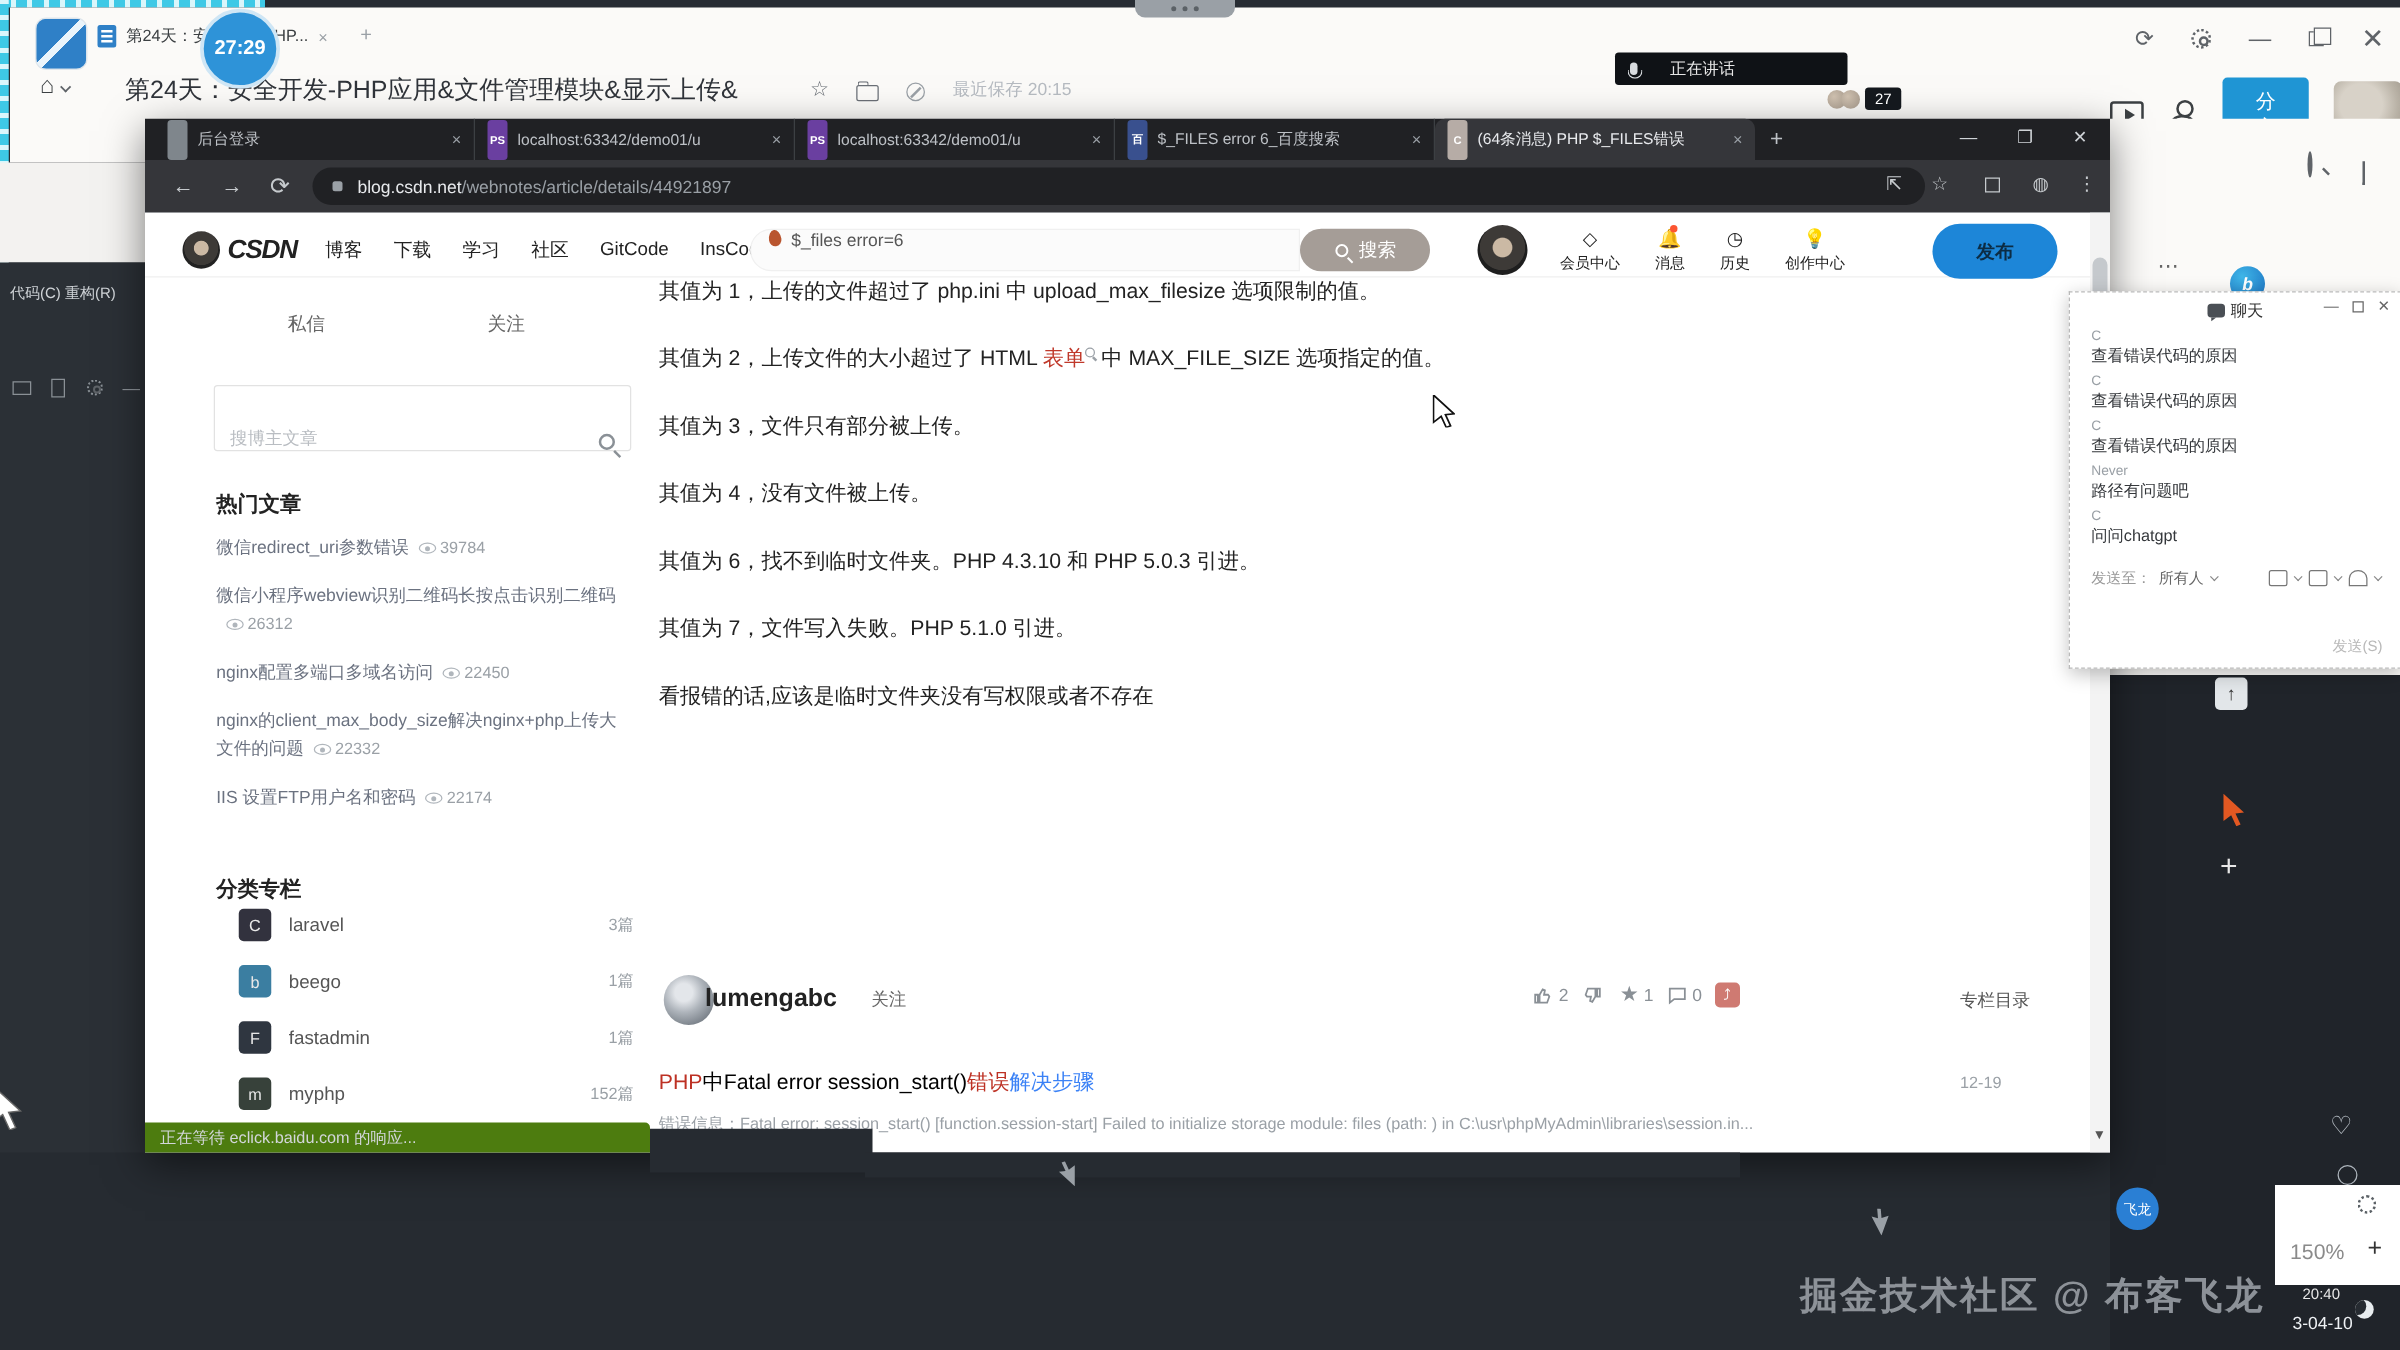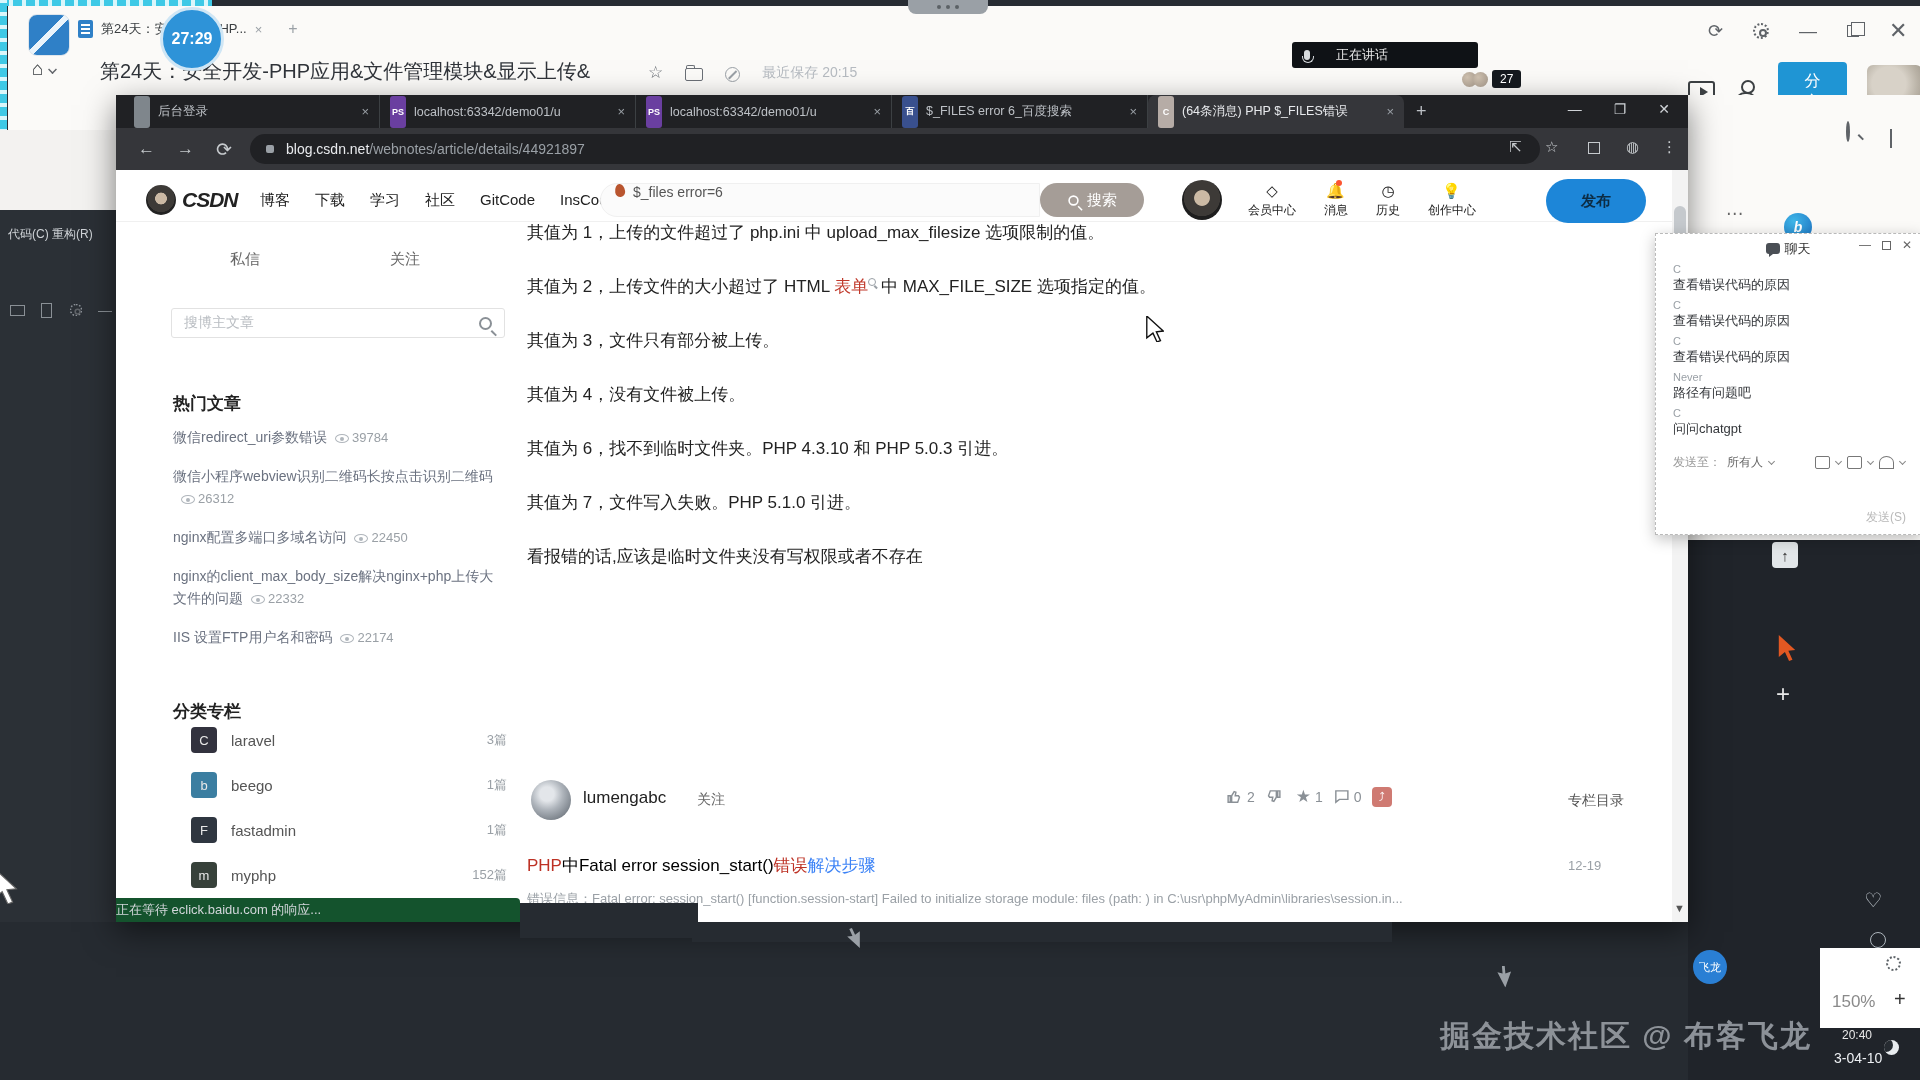--- a/index.html
+++ b/index.html
@@ -74,21 +74,21 @@
   #searchpill{position:absolute;left:484px;top:5px;width:440px;height:34px;background:#fbfbfb;border:1px solid #f0f0f0;border-radius:17px 0 0 17px;display:flex;align-items:flex-start;gap:8px;padding-left:14px;font-size:14px;color:#555}
   .flame{width:10px;height:13px;background:#b9552f;border-radius:50% 50% 50% 50%/60% 60% 40% 40%;transform:rotate(-8deg)}
   #searchbtn{position:absolute;left:924px;top:5px;width:104px;height:34px;background:#a59d97;border-radius:17px;color:#fff;font-size:15px;display:flex;align-items:center;justify-content:center;gap:7px}
   #searchbtn .mag{border-color:#fff;transform:scale(.8)}
   #searchbtn .mag:after{background:#fff}
   .umenu{display:flex;flex-direction:column;align-items:center;gap:2px;font-size:12px;color:#222;position:relative}
   .reddot{position:absolute;right:6px;top:-2px;width:6px;height:6px;border-radius:50%;background:#fc5531}
   #publish{position:absolute;left:1432px;top:3px;width:96px;height:40px;background:#1d86d8;border-radius:20px;display:flex;align-items:center;justify-content:center;color:#0c2c44;font-weight:bold;font-size:15px;box-shadow:0 0 0 2px #1d86d8}
   
   .sb-btn{font-size:15px;color:#666}
-  #sb-search{position:absolute;left:55px;top:138px;width:334px;height:30px;border:1px solid #e2e2e2;border-radius:3px;display:flex;align-items:center;justify-content:space-between;padding:0 12px;color:#b9bdc2;font-size:14px}
+  #sb-search{position:absolute;left:55px;top:138px;width:334px;height:53px;border:1px solid #e2e2e2;border-radius:3px;display:flex;align-items:flex-end;justify-content:space-between;padding:0 12px;color:#b9bdc2;font-size:14px}
   #sb-search .mag{border-color:#8a9096}#sb-search .mag:after{background:#8a9096}
   .sb-head{position:absolute;left:57px;font-size:17px;font-weight:bold;color:#222}
   #hotlist{position:absolute;left:57px;top:256px;width:334px}
   .hot-item{font-size:14px;color:#6b7280;line-height:22px;margin-bottom:16px}
   .views{color:#9aa0a6;font-size:13px;white-space:nowrap}
   .eye{display:inline-block;width:14px;height:9px;border:1px solid #b0b6bc;border-radius:50%;position:relative;vertical-align:-1px;margin:0 3px 0 8px}
   .eye:after{content:"";position:absolute;left:4px;top:1.5px;width:4px;height:4px;background:#b0b6bc;border-radius:50%}
   #catlist{position:absolute;left:75px;top:556px;width:316px}
   .cat-row{display:flex;align-items:center;height:28px;margin-bottom:17px;position:relative}
   .cat-ic{width:26px;height:26px;border-radius:4px;color:#e8e8e8;font-size:13px;display:flex;align-items:center;justify-content:center}
@@ -122,21 +122,21 @@
   #chat-send-row{position:absolute;left:17px;top:220px;width:232px;font-size:12px;color:#999;display:flex;align-items:center;gap:6px}
   .chat-tool{width:15px;height:13px;border:1.3px solid #777;border-radius:2px}
   .tinychev{width:5px;height:5px;border-right:1.3px solid #888;border-bottom:1.3px solid #888;transform:rotate(45deg);margin-top:-2px}
   #send-btn{position:absolute;right:14px;bottom:8px;font-size:12px;color:#b9b9b9}
   
   #rightdark{left:1688px;top:540px;width:232px;height:540px;background:#20242a}
   #bottomdark{left:0;top:922px;width:1920px;height:158px;background:#262b31}
   #leftcol-w{left:0;top:130px;width:116px;height:80px;background:#f3f2f0}
   #leftcol-d{left:0;top:210px;width:116px;height:870px;background:#2b3036}
   .pyc-bar{width:15px;height:11px;border:1.5px solid #8a9096}
-  #statuspill{left:116px;top:898px;width:404px;height:24px;background:#14532d;color:#d2d6da;font-size:13px;display:flex;align-items:center;z-index:4;border-radius:0 4px 0 0}
+  #statuspill{left:116px;top:898px;width:404px;height:24px;background:#4d7c0f;color:#d2d6da;font-size:13px;display:flex;align-items:center;padding-left:12px;z-index:4;border-radius:0 4px 0 0}
   .darkstrip{background:#262b31;z-index:3}
   #wm{left:1440px;top:1016px;font-size:30px;font-weight:bold;color:rgba(146,152,158,.95);letter-spacing:2px;z-index:7;white-space:nowrap}
   #zoomcard{left:1820px;top:948px;width:100px;height:80px;background:#fff;z-index:5}
   .gear2{width:15px;height:15px;border:2px dotted #5b6166;border-radius:50%;position:relative}
   .moon{width:15px;height:15px;border-radius:50%;background:#e8ecef;position:relative;overflow:hidden}
   .moon:after{content:"";position:absolute;left:-5px;top:-2px;width:14px;height:14px;border-radius:50%;background:#262b31}
   .upbox{width:26px;height:26px;background:#e2e6e9;border-radius:4px;color:#333;font-size:15px;display:flex;align-items:center;justify-content:center}
   .cursor{z-index:10}
   .blue-badge{width:34px;height:34px;border-radius:50%;background:#2a7fd4;color:#fff;font-size:11px;display:flex;align-items:center;justify-content:center;z-index:6}
   .bing{width:28px;height:28px;border-radius:50%;background:radial-gradient(circle at 35% 30%,#3fb6e8,#1b6fc0);color:#fff;font-size:14px;font-style:italic;font-weight:bold;display:flex;align-items:center;justify-content:center}
@@ -395,21 +395,21 @@
         <div>
             <p>其值为 3，文件只有部分被上传。</p>
             <p>其值为 4，没有文件被上传。</p>
             <p>其值为 6，找不到临时文件夹。PHP 4.3.10 和 PHP 5.0.3 引进。</p>
             <p>其值为 7，文件写入失败。PHP 5.1.0 引进。</p>
             <p>看报错的话,应该是临时文件夹没有写权限或者不存在</p>
           </div>
       </div>
 
       <div class="abs avatar-g" style="left:415px;top:610px"></div>
-      <div class="abs" style="left:467px;top:618px;font-size:17px;font-weight:normal;color:#222">lumengabc</div>
+      <div class="abs" style="left:448px;top:618px;font-size:20px;font-weight:bold;color:#222">lumengabc</div>
       <div class="abs" style="left:581px;top:621px;font-size:14px;color:#666">关注</div>
       <div class="abs" style="left:1110px;top:616px;display:flex;align-items:center">
         <span class="eng-ic"><svg viewBox="0 0 24 24" fill="none" stroke="#8a9096" stroke-width="2">
               <path d="M3 11h3v9H3zM8 20h8.5l2.5-7-1.5-2H13l1-5-2.5-1L8 11z"></path>
             </svg></span>
         <span class="eng-cnt">2</span>
         <span class="eng-ic" style="transform:rotate(180deg)"><svg viewBox="0 0 24 24" fill="none" stroke="#8a9096" stroke-width="2">
               <path d="M3 11h3v9H3zM8 20h8.5l2.5-7-1.5-2H13l1-5-2.5-1L8 11z"></path>
             </svg></span>
         <span class="eng-cnt"></span>

